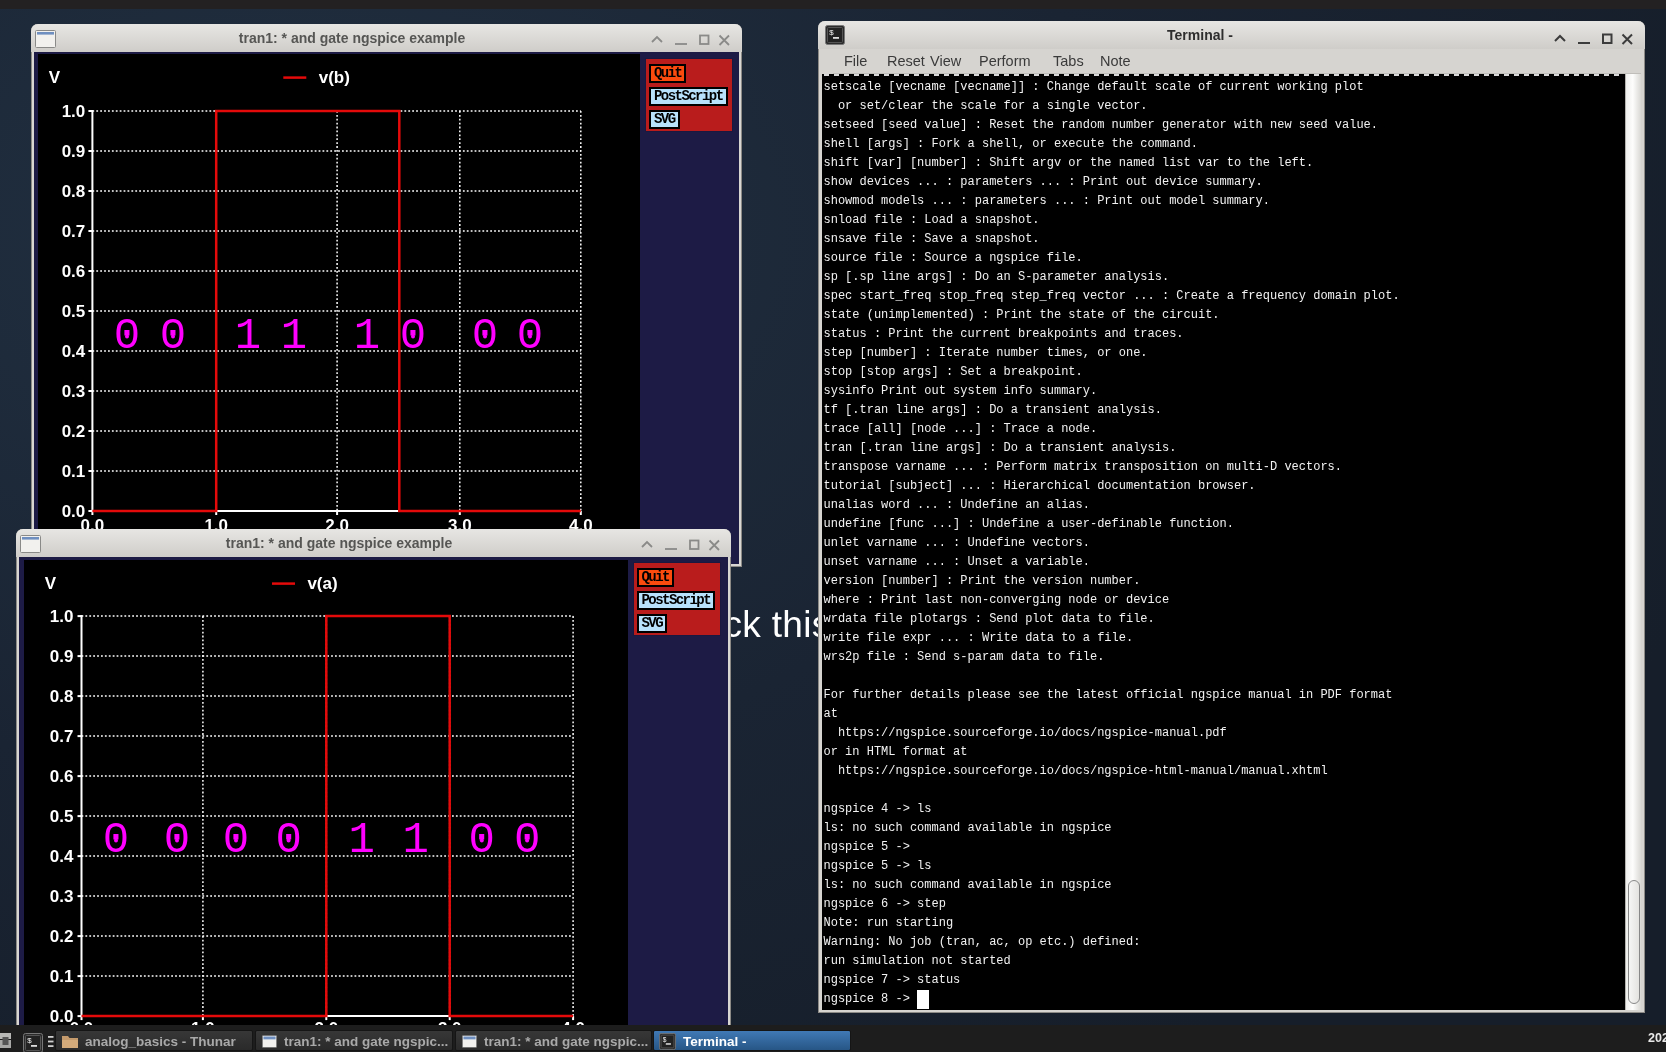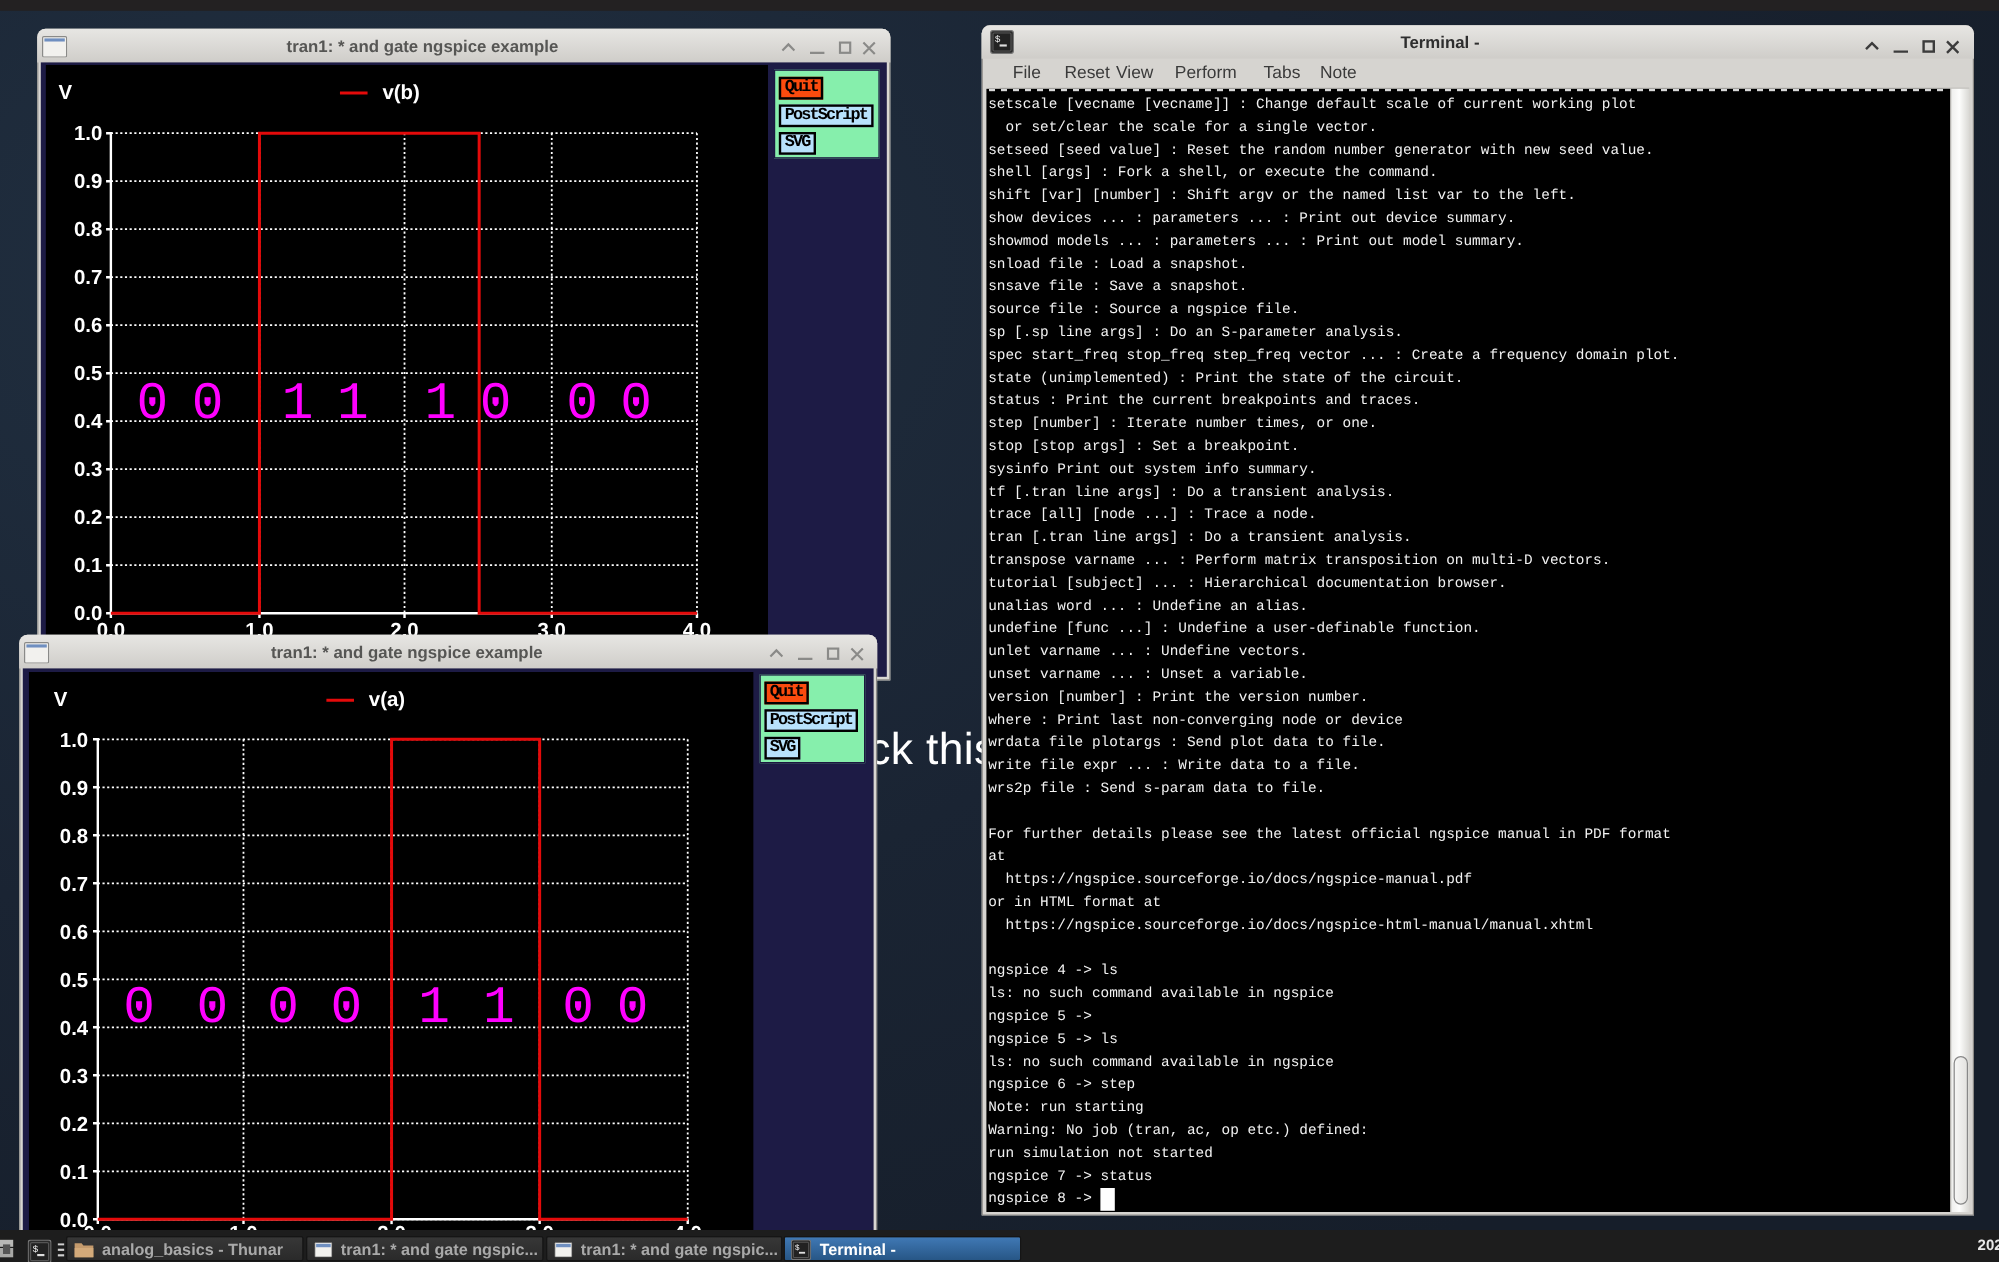--- a/index.html
+++ b/index.html
@@ -7,21 +7,21 @@
 .tbar { position:absolute; left:0; top:0; right:0; height:28px; border-radius:7px 7px 0 0;
   background:linear-gradient(#e7e6e3,#cfcdc9); }
 .ttext { position:absolute; top:5.5px; font-size:14px; font-weight:bold; color:#565654; white-space:nowrap; transform:translateX(-50%); }
 .ctl { position:absolute; top:7px; stroke:#8a8a88; stroke-width:1.8; }
 .ctl.dark { stroke:#3c3c3c; stroke-width:2; }
 .wbody { position:absolute; left:3px; right:3px; top:28px; bottom:3px; background:#1d1b45; }
 .grid { stroke:#fff; stroke-width:1.5; stroke-dasharray:1.8 2.1; }
 .axis { stroke:#fff; stroke-width:2; }
 .lab { fill:#fff; font-size:17px; font-weight:bold; font-family:"Liberation Sans",sans-serif; }
 .dig { fill:#ff00ff; font-size:44px; font-family:"Liberation Mono",monospace; }
-.bpanel { position:absolute; width:88px; height:74px; background:#86efac; border:1px solid #1b1840; padding:5px 0 0 3px; }
+.bpanel { position:absolute; width:88px; height:74px; background:#b91c1c; border:1px solid #1b1840; padding:5px 0 0 3px; }
 .pbtn { font-family:"Liberation Mono",monospace; font-weight:bold; font-size:14px; letter-spacing:-1.55px; color:#000; border:2px solid #000; width:max-content; padding:1px 3px 1px 3px; margin-bottom:4.5px; line-height:12.5px; }
 .quit { background:#fb4b0e; }
 .blue { background:#b8e2fc; }
 .term { position:absolute; left:818px; top:21px; width:827px; height:992px; background:#d6d4d0; border-radius:7px 7px 0 0; box-shadow:0 0 0 1px #8c8a86 inset; }
 .menu { position:absolute; left:15px; top:28px; right:4px; height:25px; background:#d6d4d0; border-bottom:1px solid #c0beba; font-size:14.5px; color:#3a3a3a; }
 .menu span { position:absolute; top:4px; }
 .tcontent { position:absolute; left:4px; top:53px; width:803px; height:936px; background:#000; color:#f2f2f2;
   font-family:"Liberation Mono",monospace; font-size:12px; line-height:19.0px; white-space:pre; overflow:hidden; padding:3.5px 0 0 1.5px; }
 .tcontent div { height:19px; }
 .cur { background:#fff; display:inline-block; width:11.5px; }

